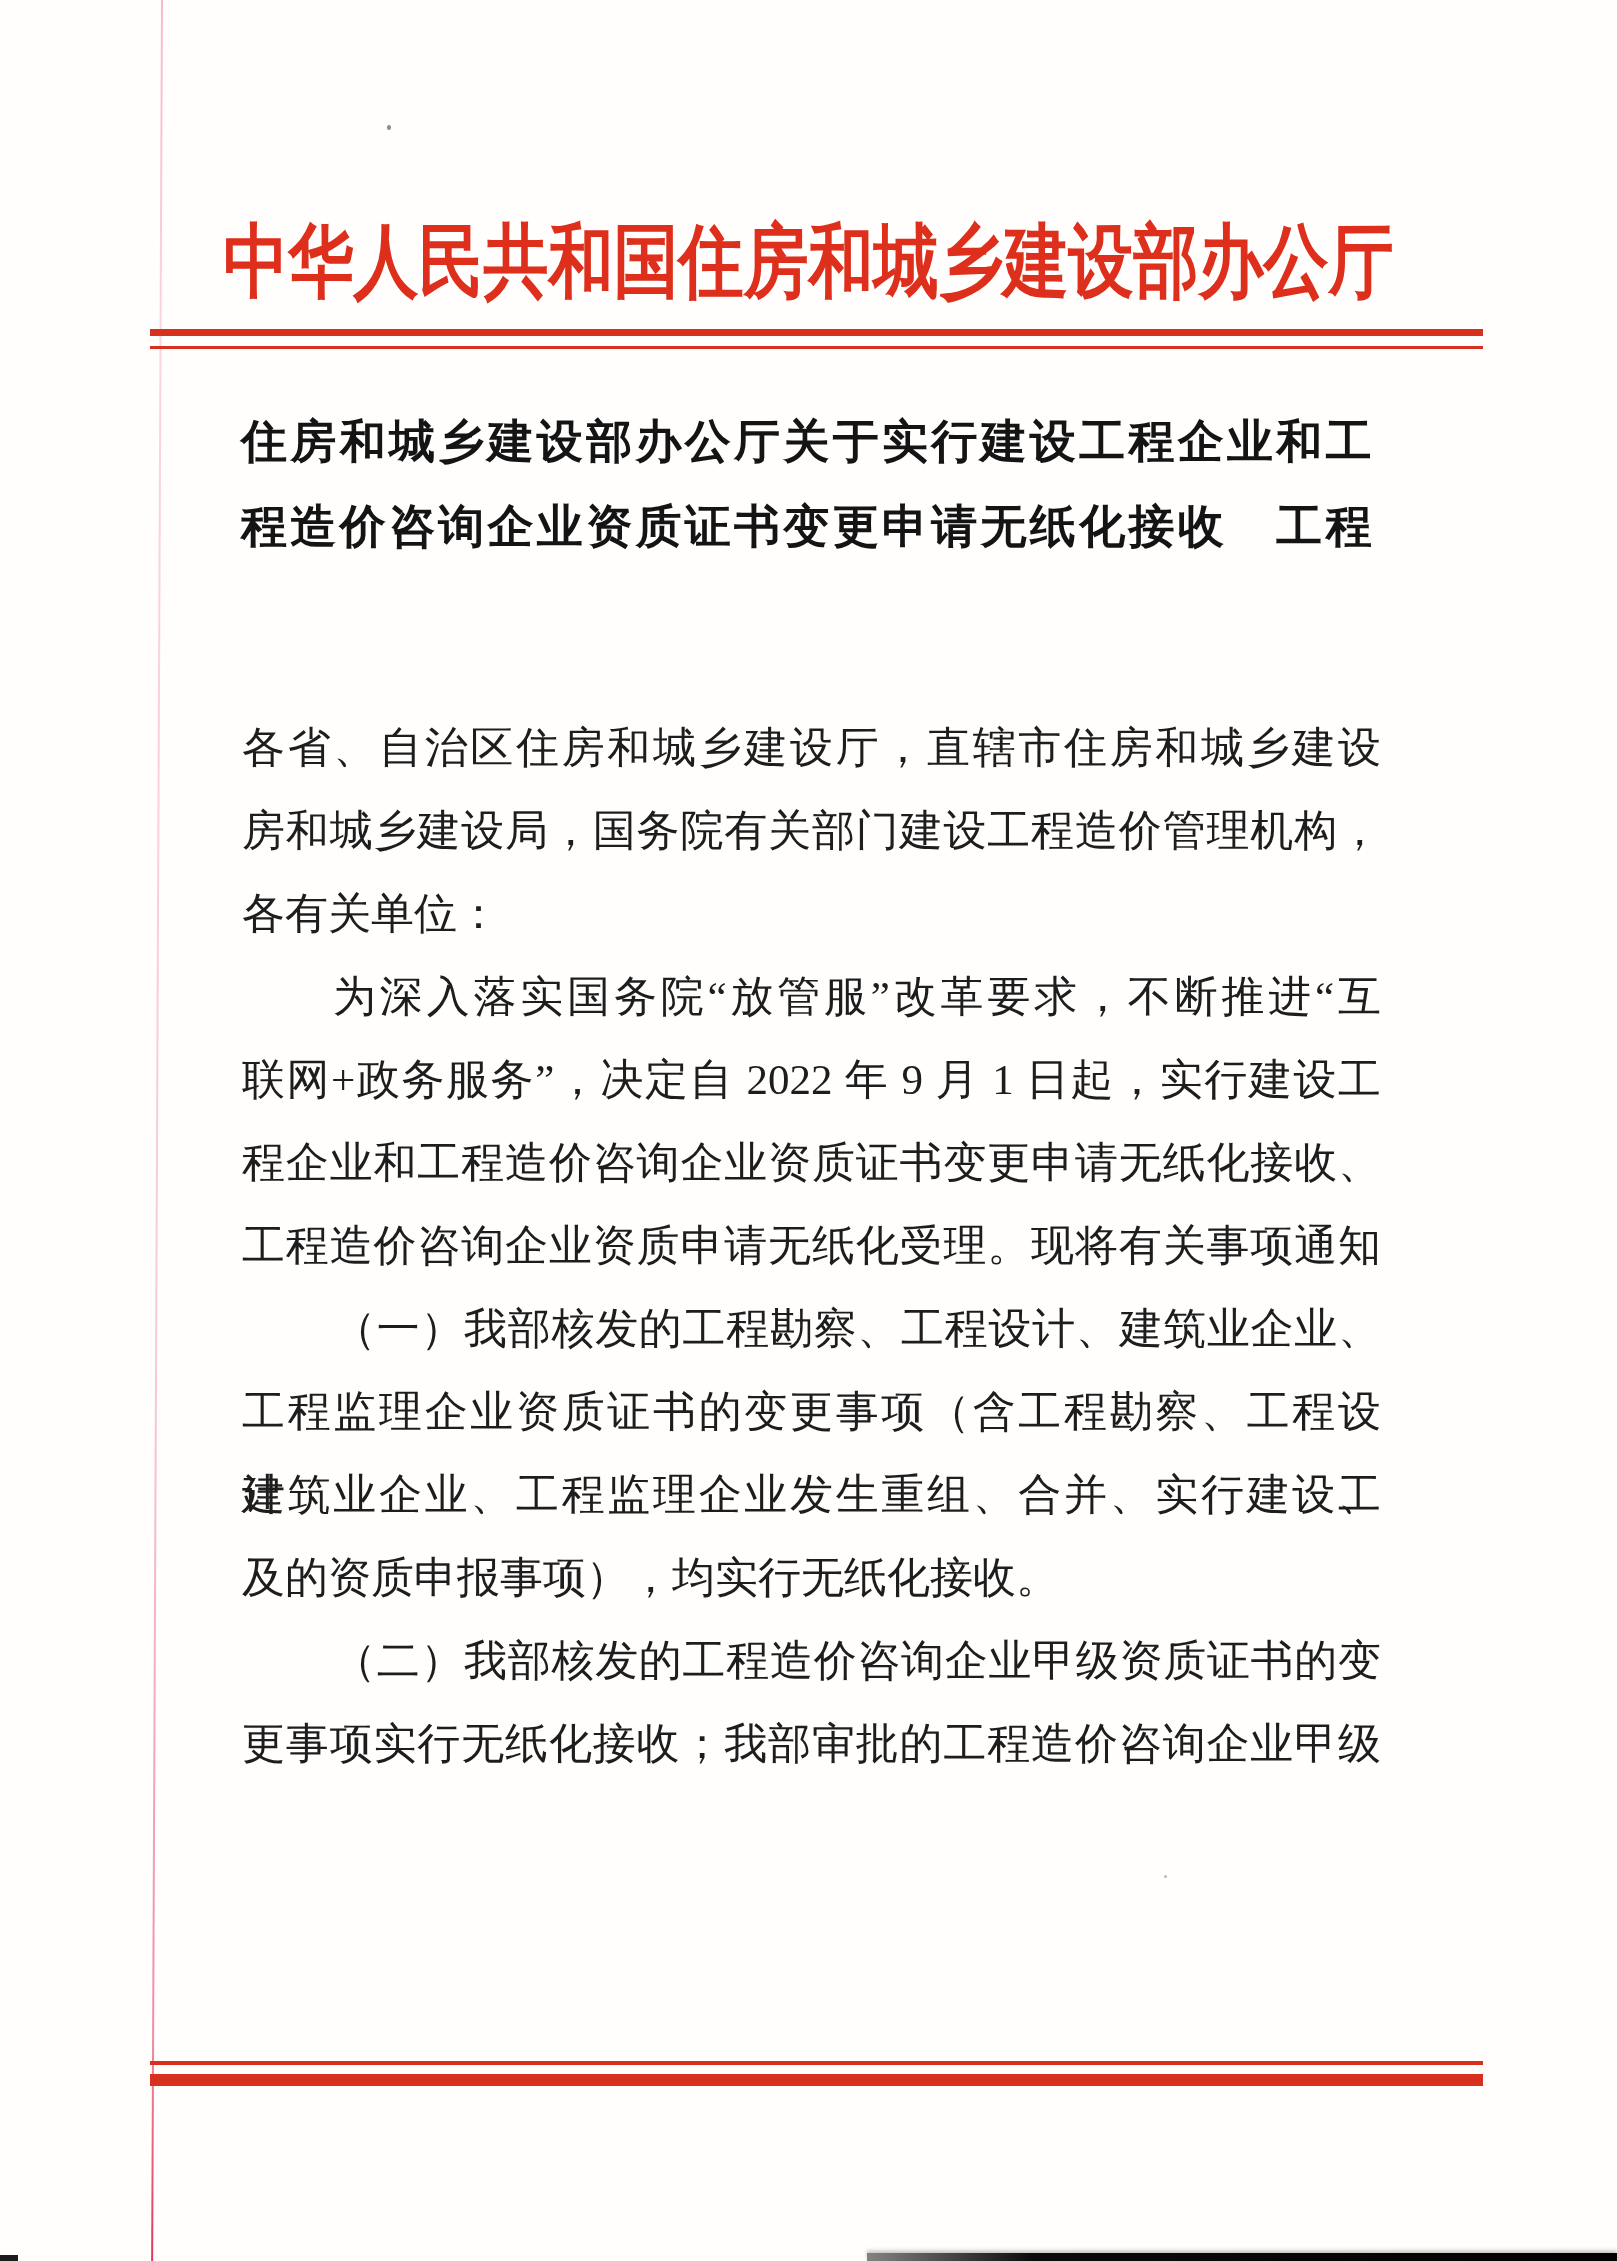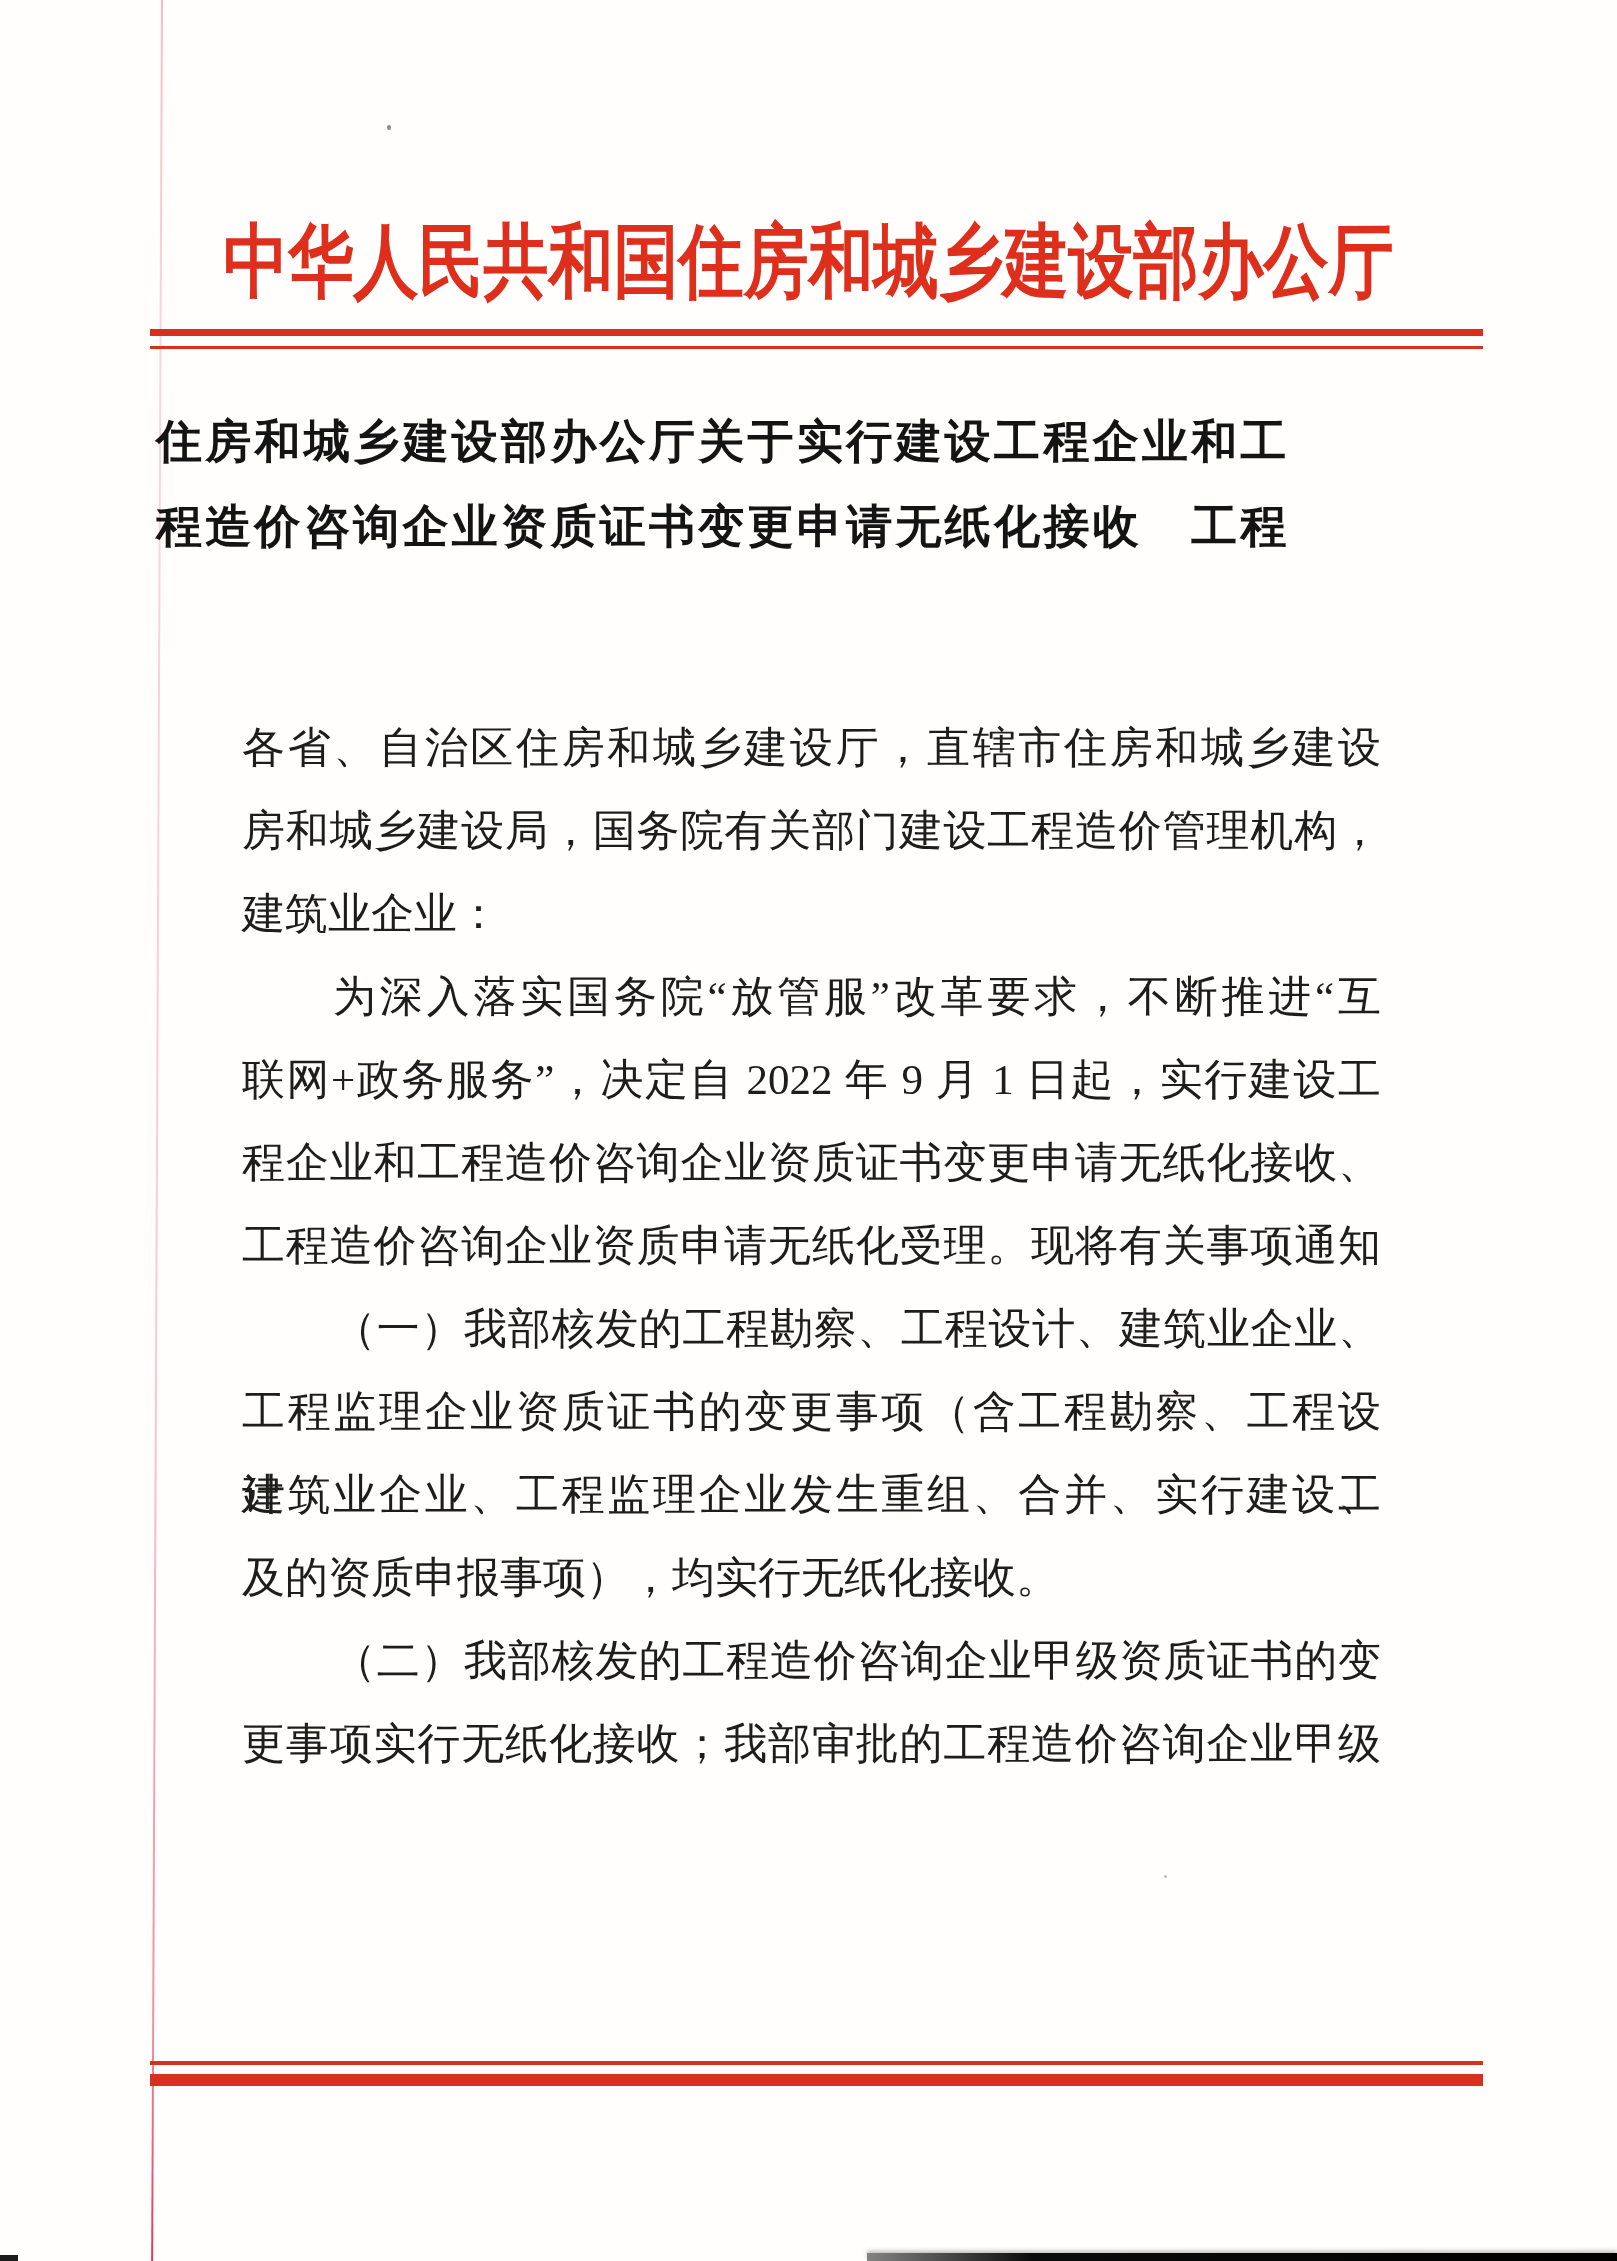--- a/index.html
+++ b/index.html
@@ -35,20 +35,21 @@
     background:#d8301f;
   }
   .rule-thick-top  { top:329px;  height:6.5px; }
   .rule-thin-top   { top:346px;  height:3.3px;  }
   .rule-thin-bottom  { top:2061px; height:3.9px;  }
   .rule-thick-bottom { top:2074px; height:12.4px; }
   
   .doc-title {
     position:absolute;
     top:399px; left:156px; width:1304px;
+    text-align:center;
     font-size:46px;
     line-height:85px;
     font-weight:bold;
     letter-spacing:3.3px;
     color:#141414;
   }
   .doc-title .t-line { height:85px; white-space:nowrap; }
   
   .body-text {
     position:absolute;
@@ -113,21 +114,21 @@
   <div class="rule rule-thin-top"></div>
 
   <div class="doc-title">
     <div class="t-line">住房和城乡建设部办公厅关于实行建设工程企业和工</div>
     <div class="t-line">程造价咨询企业资质证书变更申请无纸化接收　工程</div>
   </div>
 
   <div class="body-text">
     <div class="line fill">各省、自治区住房和城乡建设厅，直辖市住房和城乡建设</div>
     <div class="line fill">房和城乡建设局，国务院有关部门建设工程造价管理机构，</div>
-    <div class="line">建筑业企业：</div>
+    <div class="line">各有关单位：</div>
     <div class="line indent fill">为深入落实国务院“放管服”改革要求，不断推进“互</div>
     <div class="line fill">联网+政务服务”，决定自 2022 年 9 月 1 日起，实行建设工</div>
     <div class="line fill">程企业和工程造价咨询企业资质证书变更申请无纸化接收、</div>
     <div class="line fill">工程造价咨询企业资质申请无纸化受理。现将有关事项通知</div>
     <div class="line indent fill">（一）我部核发的工程勘察、工程设计、建筑业企业、</div>
     <div class="line fill">工程监理企业资质证书的变更事项（含工程勘察、工程设计、</div>
     <div class="line fill">建筑业企业、工程监理企业发生重组、合并、实行建设工</div>
     <div class="line">及的资质申报事项），均实行无纸化接收。</div>
     <div class="line indent fill">（二）我部核发的工程造价咨询企业甲级资质证书的变</div>
     <div class="line fill">更事项实行无纸化接收；我部审批的工程造价咨询企业甲级</div>

